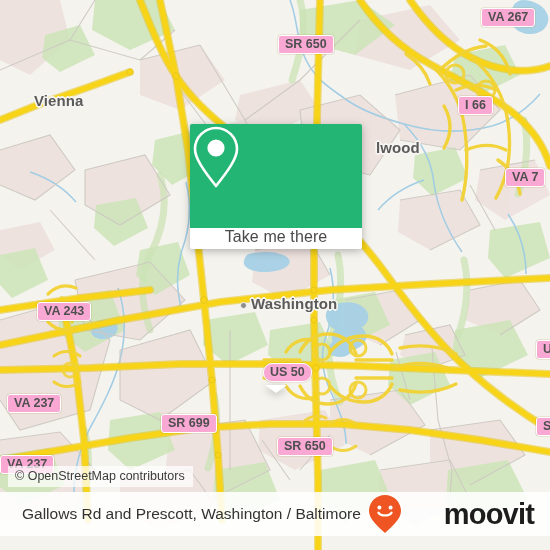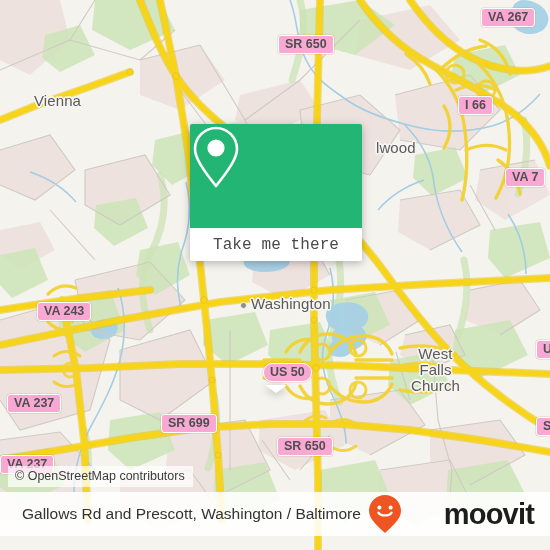--- a/index.html
+++ b/index.html
@@ -19,20 +19,21 @@
   .place-label{
     position:absolute;
     color:#5a5a5a;
     font-size:15px;
     letter-spacing:.1px;
     white-space:nowrap;
     text-shadow:
       -1.6px 0 #f7f5f1, 1.6px 0 #f7f5f1, 0 -1.6px #f7f5f1, 0 1.6px #f7f5f1,
       -1.2px -1.2px #f7f5f1, 1.2px -1.2px #f7f5f1, -1.2px 1.2px #f7f5f1, 1.2px 1.2px #f7f5f1;
     pointer-events:none;
+    font-weight:bold;
   }
   .place-label.multiline{line-height:16px;text-align:center;white-space:pre;}
   .place-dot{
     position:absolute;width:5px;height:5px;border-radius:50%;
     background:#8d8d8d;border:1px solid #f7f5f1;
   }
 
   
   .shield{
     position:absolute;
@@ -91,24 +92,24 @@
     position:absolute;left:190px;top:124px;width:172px;
     filter:drop-shadow(0 2px 4px rgba(0,0,0,.28));
   }
   #callout-green{
     height:104px;
     background:#22b573;
     border-radius:2px 2px 0 0;
     display:flex;align-items:center;justify-content:center;
   }
   #callout-white{
-    height:33px;
+    height:21px;
     background:#ffffff;
     border-radius:0 0 2px 2px;
-    display:flex;align-items:center;justify-content:center;font-family:Liberation Mono, monospace;
+    display:flex;justify-content:center;
   }
   #callout-label{
     font-size:16px;color:#4a4a4a;letter-spacing:.1px;
   }
   #callout-tail{
     position:absolute;left:50%;top:261px;
     transform:translateX(-50%);
     width:0;height:0;
     border-left:11px solid transparent;
     border-right:11px solid transparent;
@@ -357,23 +358,20 @@
           <circle cx="316" cy="368" r="3.4"></circle>
         </g>
 
       </g>
     </svg>
 
     <div class="place-label" style="left:34px;top:92px;">Vienna</div>
     <div class="place-label" style="left:376px;top:139px;">lwood</div>
     <div class="place-dot" style="left:240px;top:302px;"></div>
     <div class="place-label" style="left:251px;top:295px;">Washington</div>
-    <div class="place-label multiline" style="left:411px;top:346px;">West
-Falls
-Church</div>
 
     <div class="shield" style="left:481px;top:8px;">VA 267</div>
     <div class="shield" style="left:278px;top:35px;">SR 650</div>
     <div class="shield" style="left:458px;top:96px;">I 66</div>
     <div class="shield" style="left:505px;top:168px;">VA 7</div>
     <div class="shield" style="left:37px;top:302px;">VA 243</div>
     <div class="shield" style="left:536px;top:340px;">U</div>
     <div class="shield" style="left:263px;top:363px;border-radius:9px;">US 50</div>
     <div class="shield" style="left:7px;top:394px;">VA 237</div>
     <div class="shield" style="left:536px;top:417px;">S</div>

